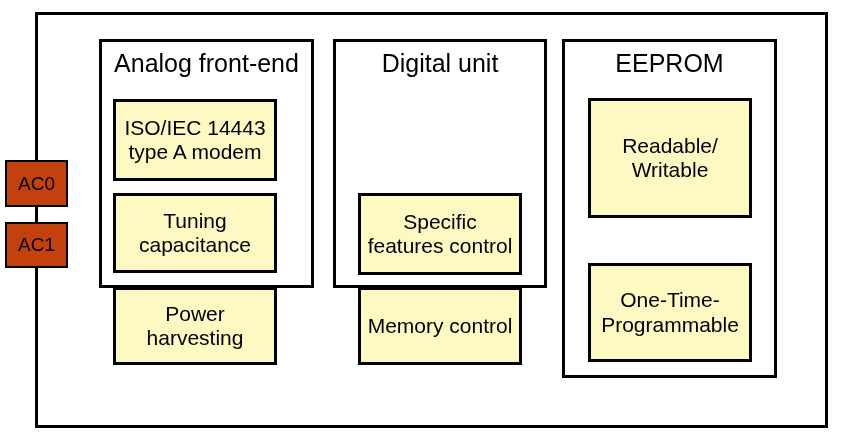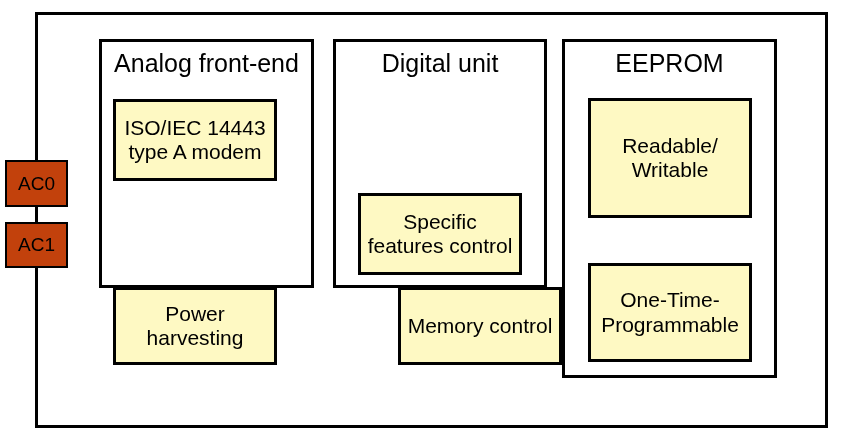--- a/index.html
+++ b/index.html
@@ -78,21 +78,21 @@
   }
   .block-label { white-space: pre-line; }
   .panel-analog .block { left: 11px; }
   .panel-digital .block { left: 22px; }
   .panel-eeprom .block { left: 23px; }
   .pa-b1 { top: 57px;  height: 82px; }
   .pa-b2 { top: 151px; height: 80px; }
   .pa-b3 { top: 245px; height: 78px; }
   .pd-b1 { top: 56px;  height: 82px; }
   .pd-b2 { top: 151px; height: 82px; }
-  .pd-b3 { top: 245px; height: 78px; margin-left: 40px; }
+  .pd-b3 { top: 245px; height: 78px; }
   .pe-b1 { top: 56px;  height: 120px; }
   .pe-b2 { top: 221px; height: 99px; }
 </style>
 </head>
 <body>
 
 <div class="canvas">
 
   <div class="outer-box"></div>
 
@@ -101,20 +101,24 @@
   </div>
   <div class="pin pin-ac1">
     <span>AC1</span>
   </div>
 
   <div class="panel panel-analog">
     <div class="panel-title">Analog front-end</div>
     <div class="block pa-b1">
       <span class="block-label">ISO/IEC 14443
 type A modem</span>
+    </div>
+    <div class="block pa-b2">
+      <span class="block-label">Tuning
+capacitance</span>
     </div>
     <div class="block pa-b3">
       <span class="block-label">Power
 harvesting</span>
     </div>
   </div>
 
   <div class="panel panel-digital">
     <div class="panel-title">Digital unit</div>
     <div class="block pd-b2">

